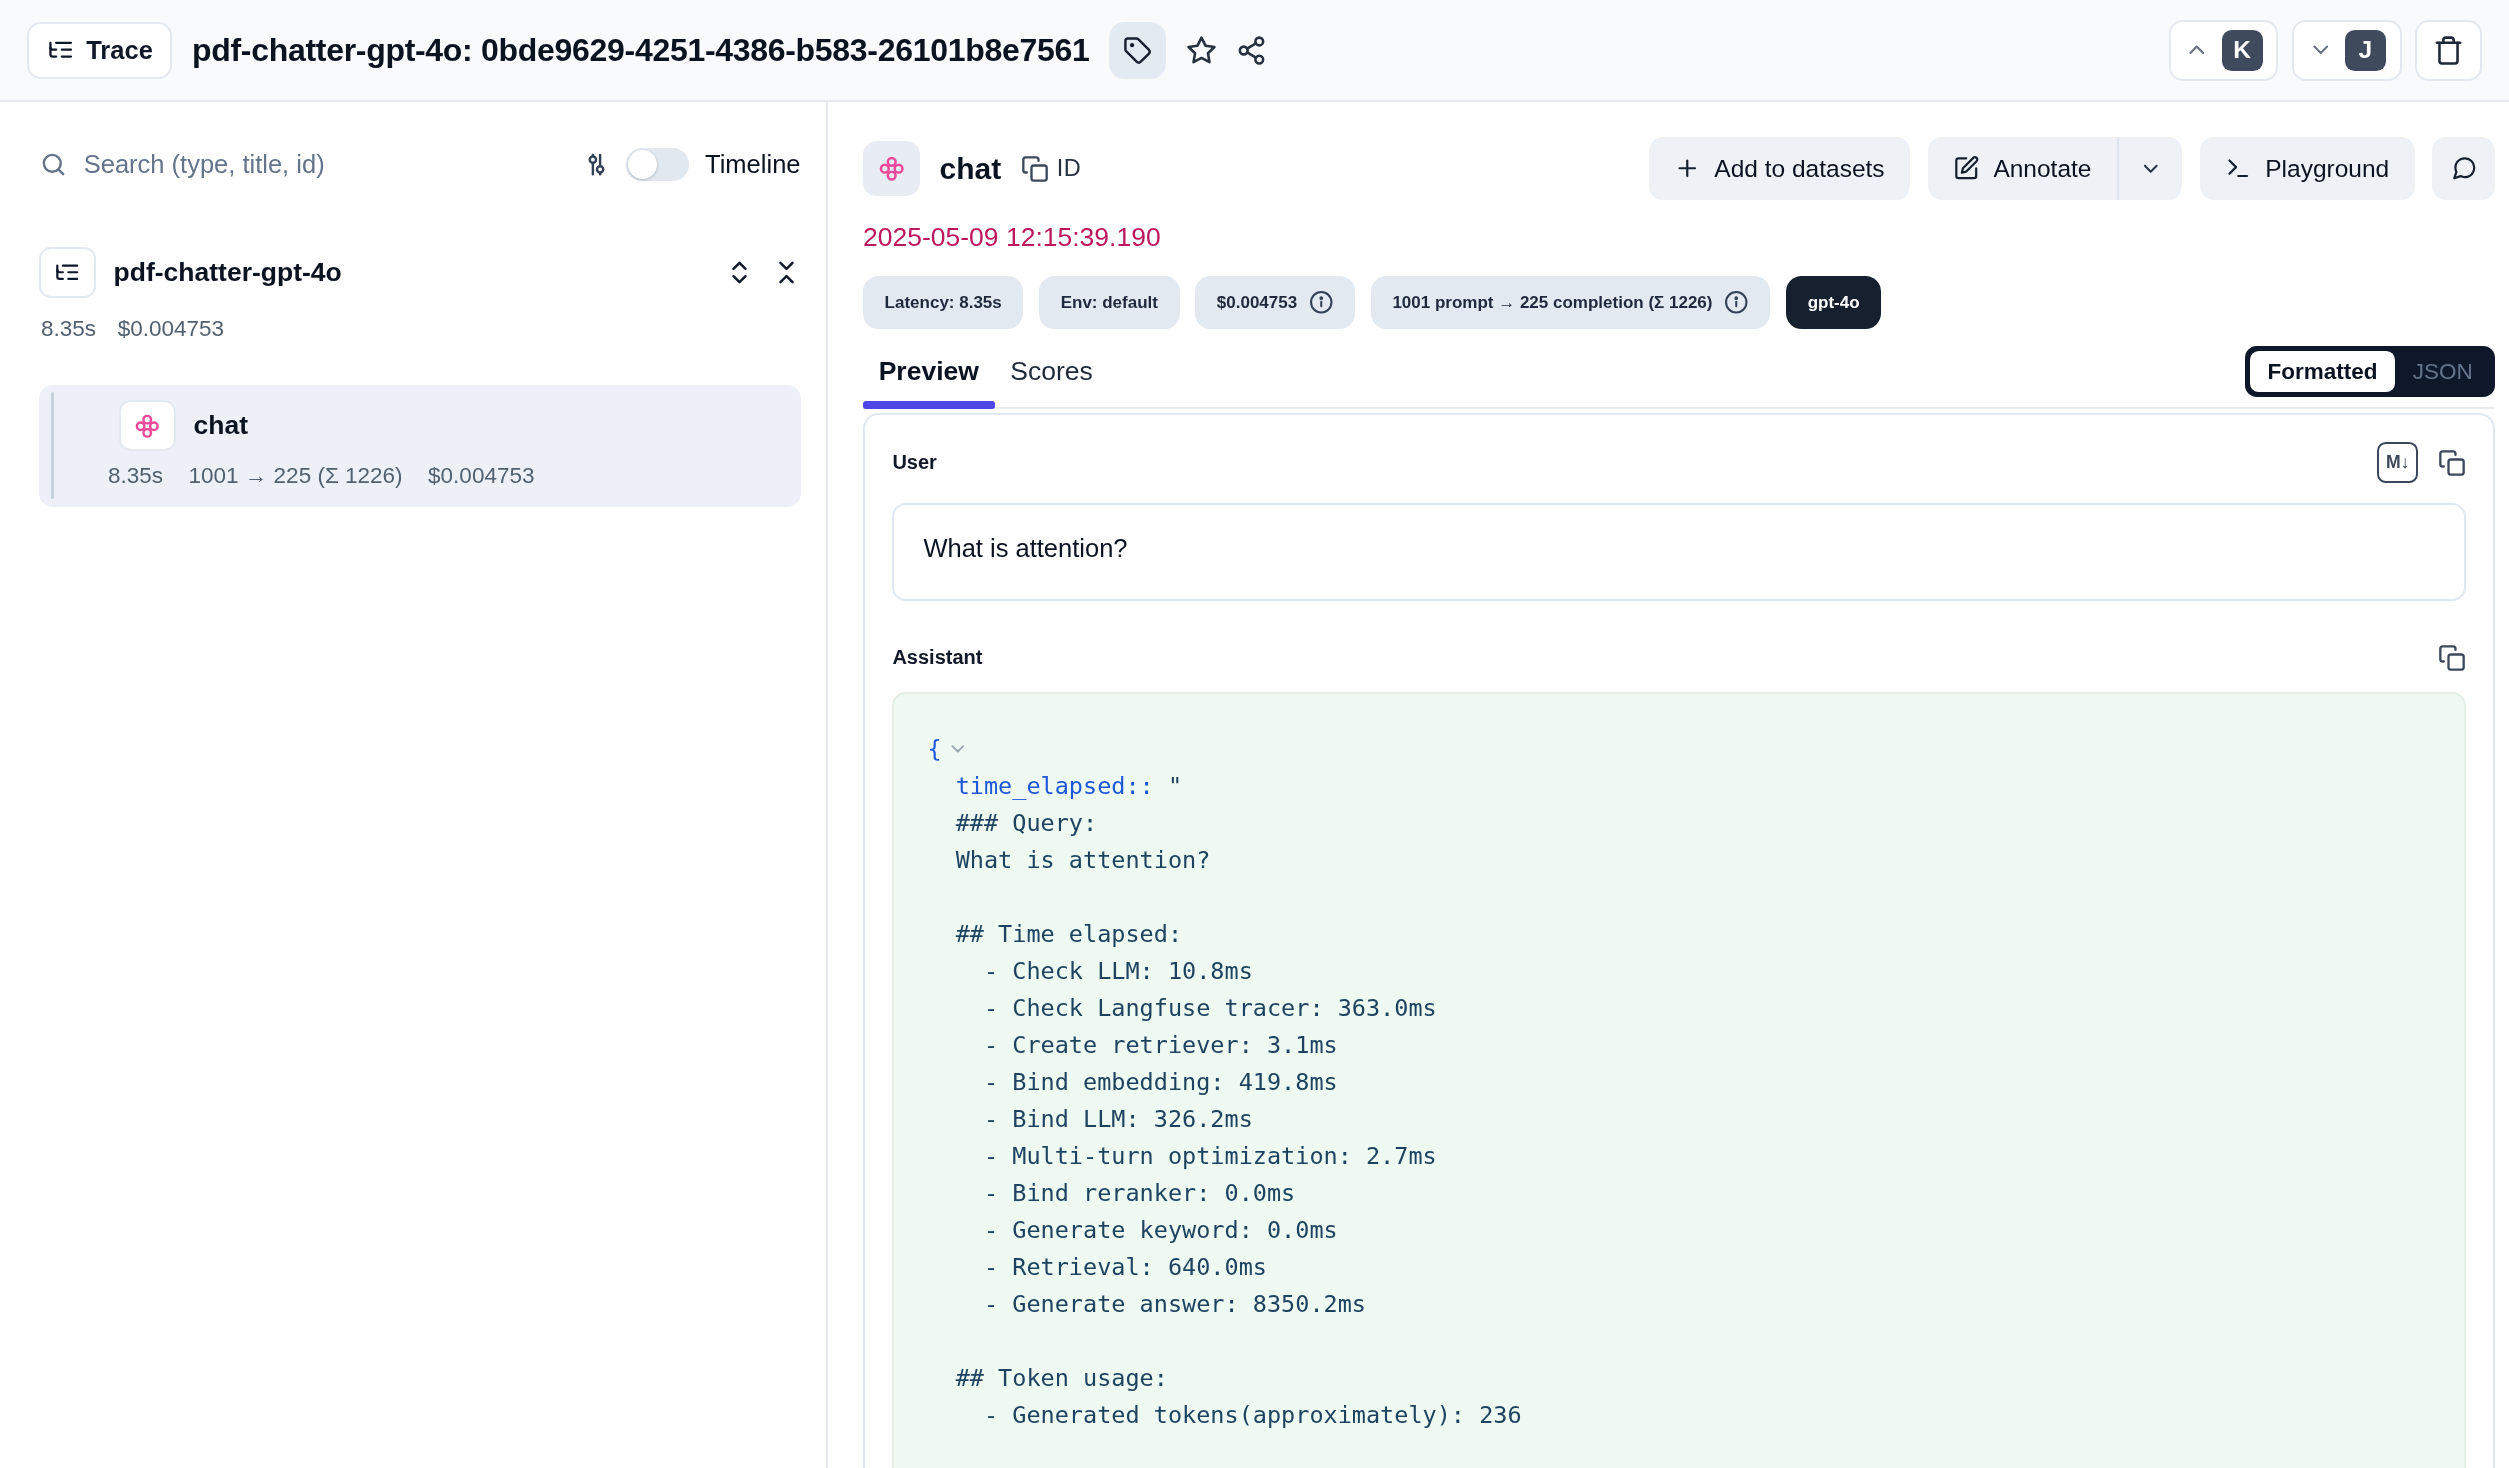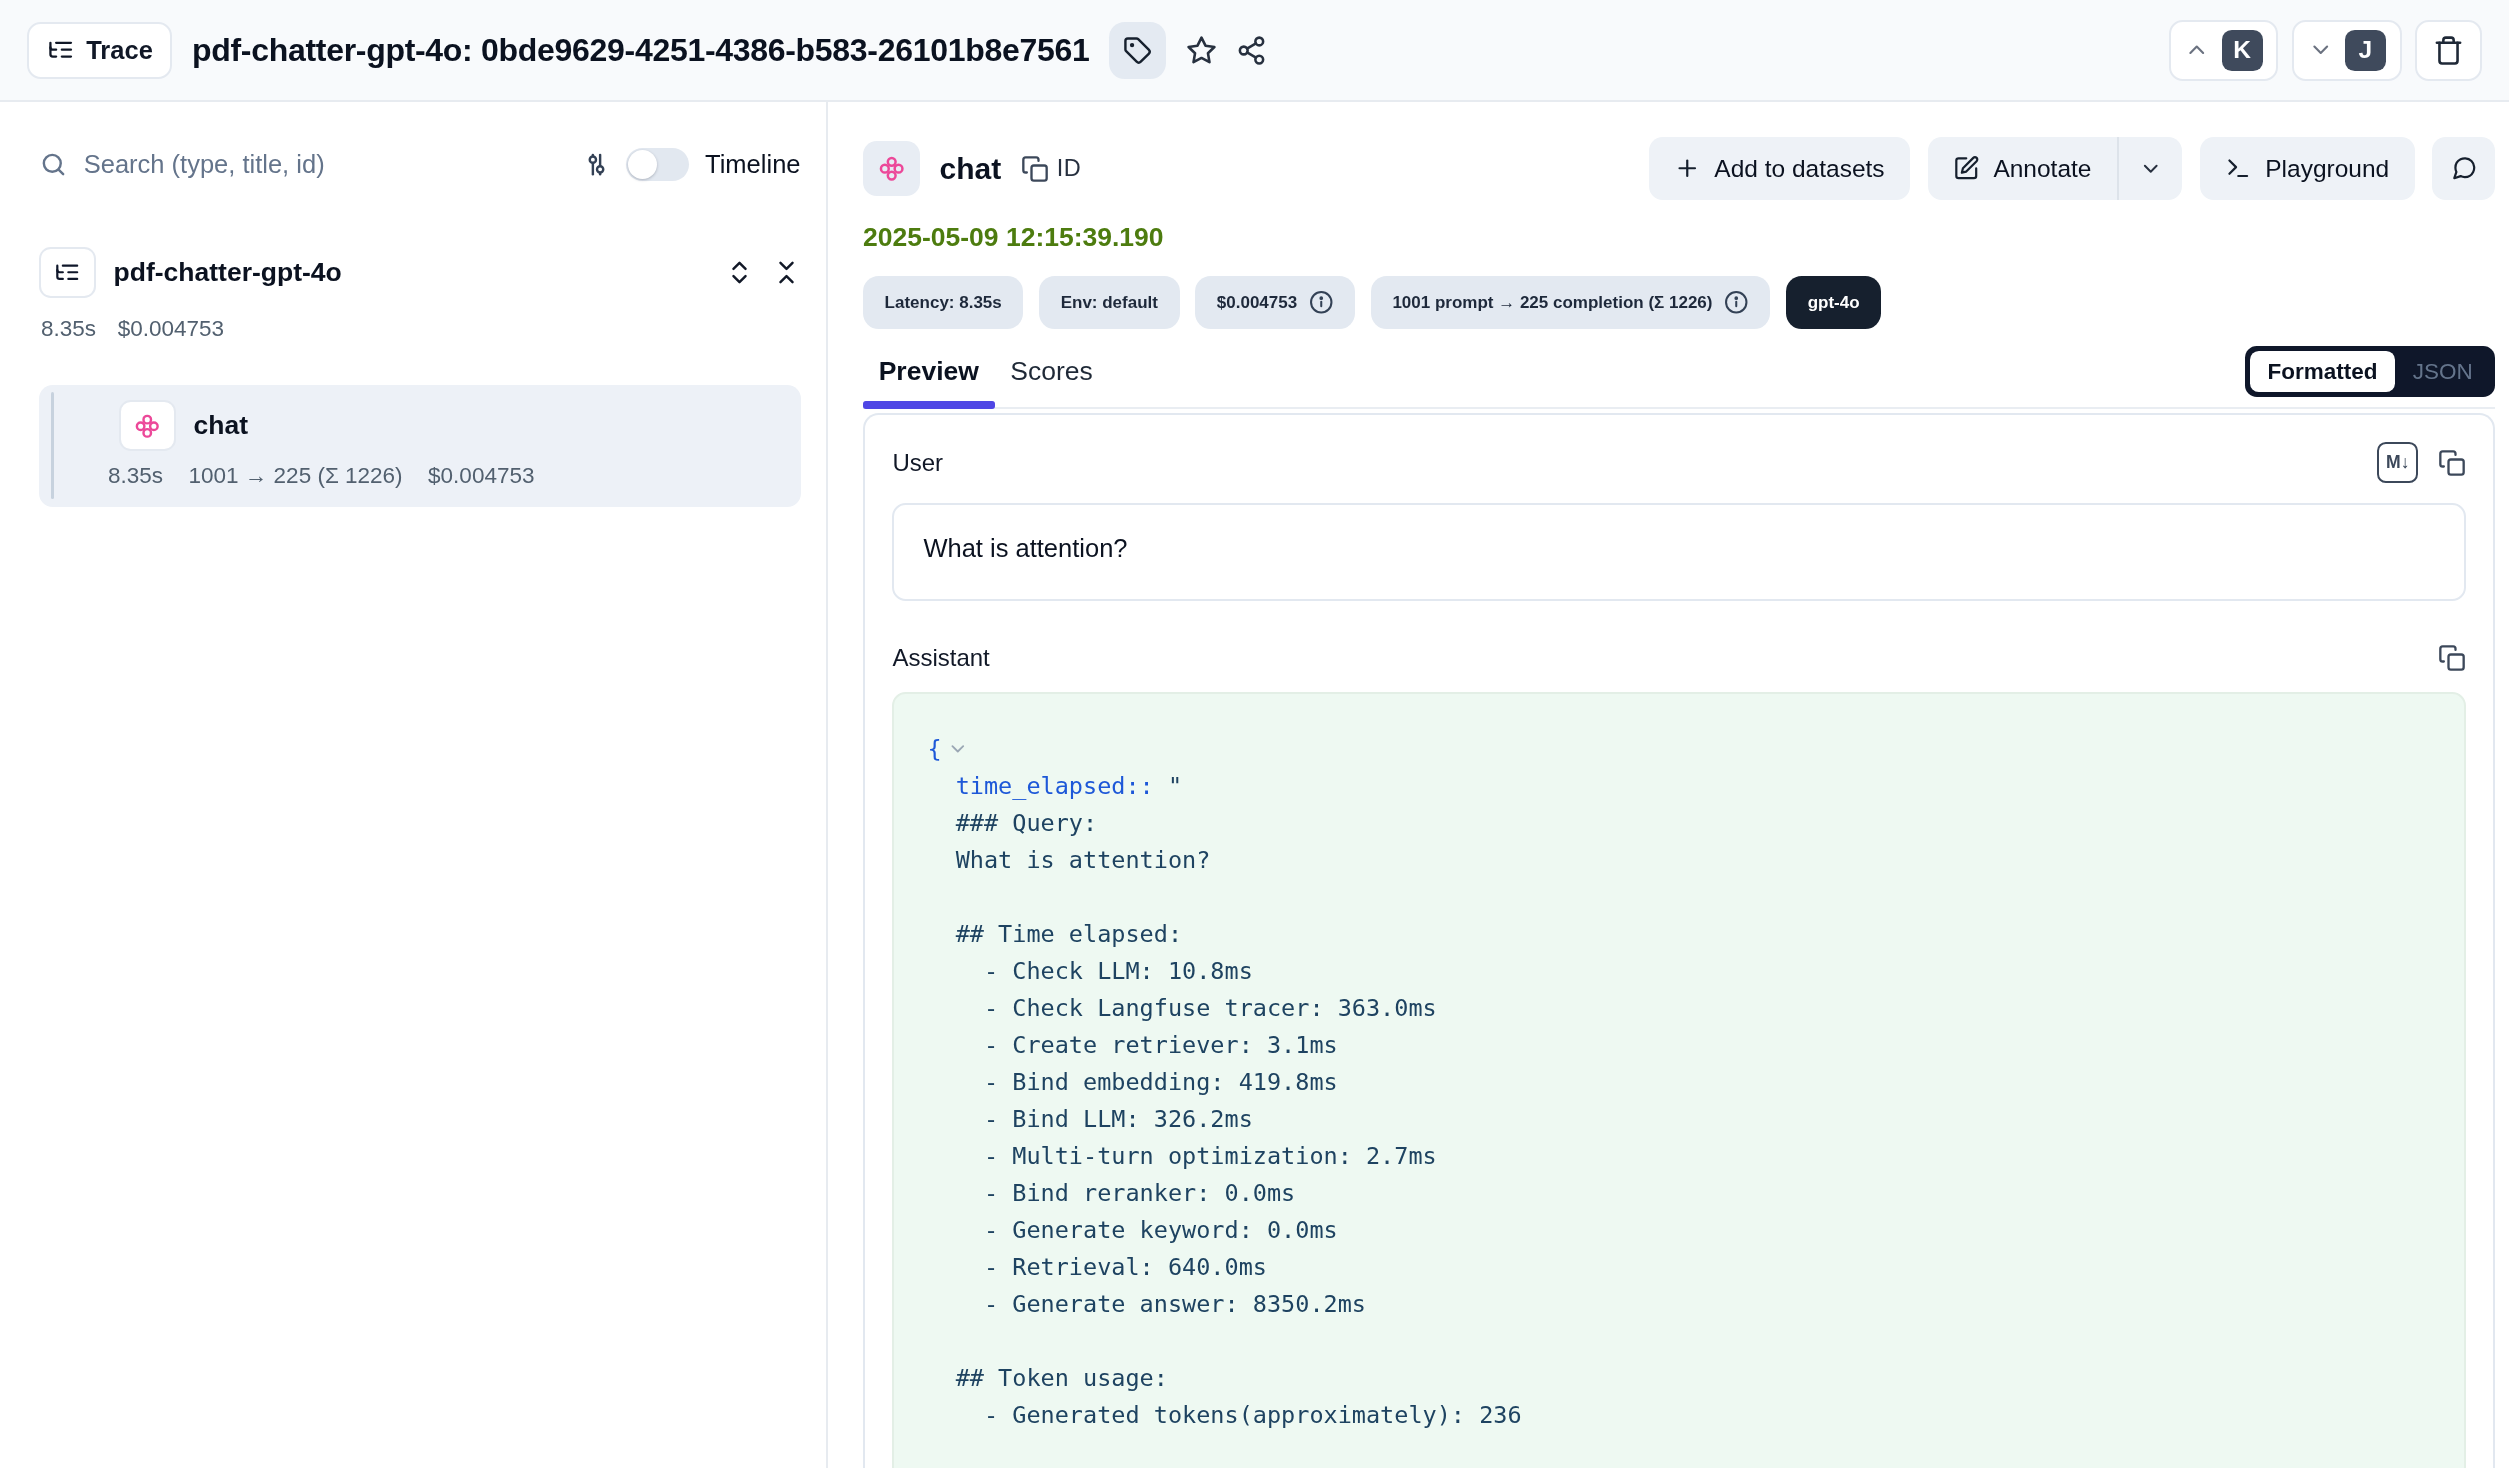--- a/index.html
+++ b/index.html
@@ -103,21 +103,21 @@
     font-family:inherit; font-size:24.5px; font-weight:500; color:#0b1220;
   }
   .btn svg { width:26.5px; height:26.5px; color:#16202e; }
   .split { display:flex; align-items:stretch; background:#eef2f7; border-radius:13.7px; }
   .split .btn { background:transparent; border-radius:13.7px 0 0 13.7px; }
   .split .split-div { width:2px; background:#dde3ea; margin:0; }
   .split .caret-part { width:63px; display:flex; align-items:center; justify-content:center; cursor:pointer; border-radius:0 13.7px 13.7px 0; }
   .split .caret-part svg { width:23.5px; height:23.5px; color:#27303f; }
   .btn.icon-only { width:63px; padding:0; justify-content:center; }
 
-  .timestamp { margin-top:21.6px; font-size:26.5px; font-weight:700; color:#4d7c0f; }
+  .timestamp { margin-top:21.6px; font-size:26.5px; font-weight:400; color:#be185d; }
 
   .badge-row { margin-top:23.5px; display:flex; align-items:center; gap:15.7px; }
   .chip {
     height:53px; background:#e3e9f1; border-radius:15.7px; padding:0 21.6px;
     display:flex; align-items:center; gap:11.8px; font-size:17px; font-weight:600; color:#1e293b; white-space:nowrap;
   }
   .chip svg { width:24.5px; height:24.5px; color:#334155; cursor:pointer; }
   .chip.dark { background:#16202e; color:#fff; }
 
   .tabs-row { margin-top:13.7px; display:flex; align-items:flex-end; border-bottom:2px solid #e9edf2; position:relative; }
@@ -128,21 +128,21 @@
   }
   .seg { margin-left:auto; margin-bottom:9.8px; background:#0f172a; border-radius:11.8px; padding:4.9px; display:flex; align-items:center; }
   .seg .opt { font-size:22.5px; padding:7.8px 17.6px; border-radius:8.8px; color:#64748b; font-weight:500; cursor:pointer; }
   .seg .opt.sel { background:#fff; color:#0b1220; font-weight:600; box-shadow:0 1px 2px rgba(15,23,42,.12); }
 
   .io-panel {
     margin-top:3.9px; flex:1; border:2px solid #e2e8f0; border-bottom:none; border-radius:15.7px 15.7px 0 0;
     padding:27.4px 27.4px 0 27.4px; overflow:hidden; display:flex; flex-direction:column;
   }
   .sec-head { display:flex; align-items:center; }
-  .sec-title { font-size:24px; font-weight:400; color:#111827; }
+  .sec-title { font-size:20px; font-weight:700; color:#111827; }
   .sec-icons { margin-left:auto; display:flex; align-items:center; gap:19.6px; }
   .md-ic {
     min-width:41px; height:41px; border:2.5px solid #3c485a; border-radius:8.8px; color:#3c485a;
     display:flex; align-items:center; justify-content:center; font-size:17.6px; font-weight:700; cursor:pointer;
   }
   .user-card {
     margin-top:19.6px; border:2px solid #e2e8f0; border-radius:13.7px; padding:29px 29px; font-size:25.5px; color:#0b1220;
     min-height:98px;
   }
   .assistant-head { margin-top:43px; }

